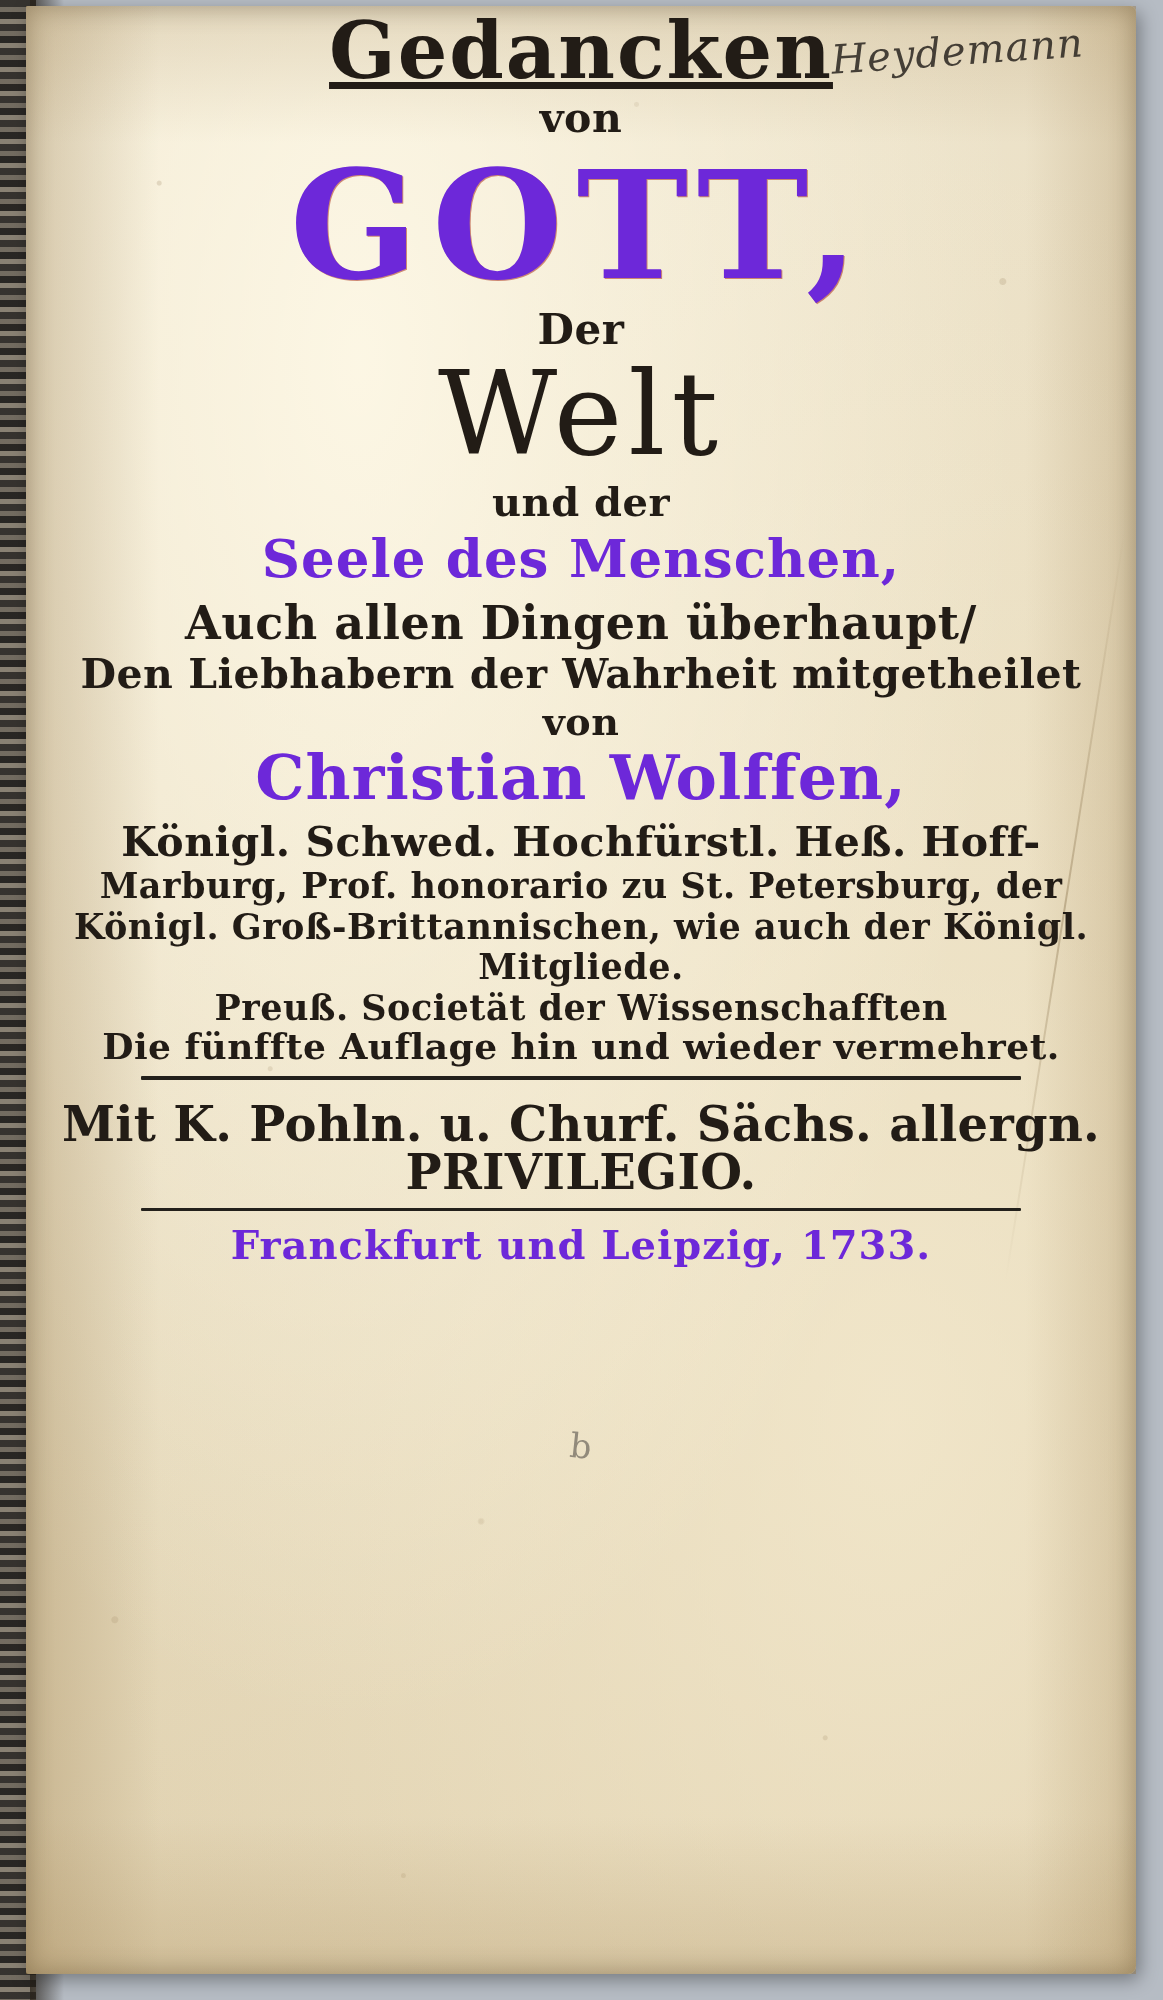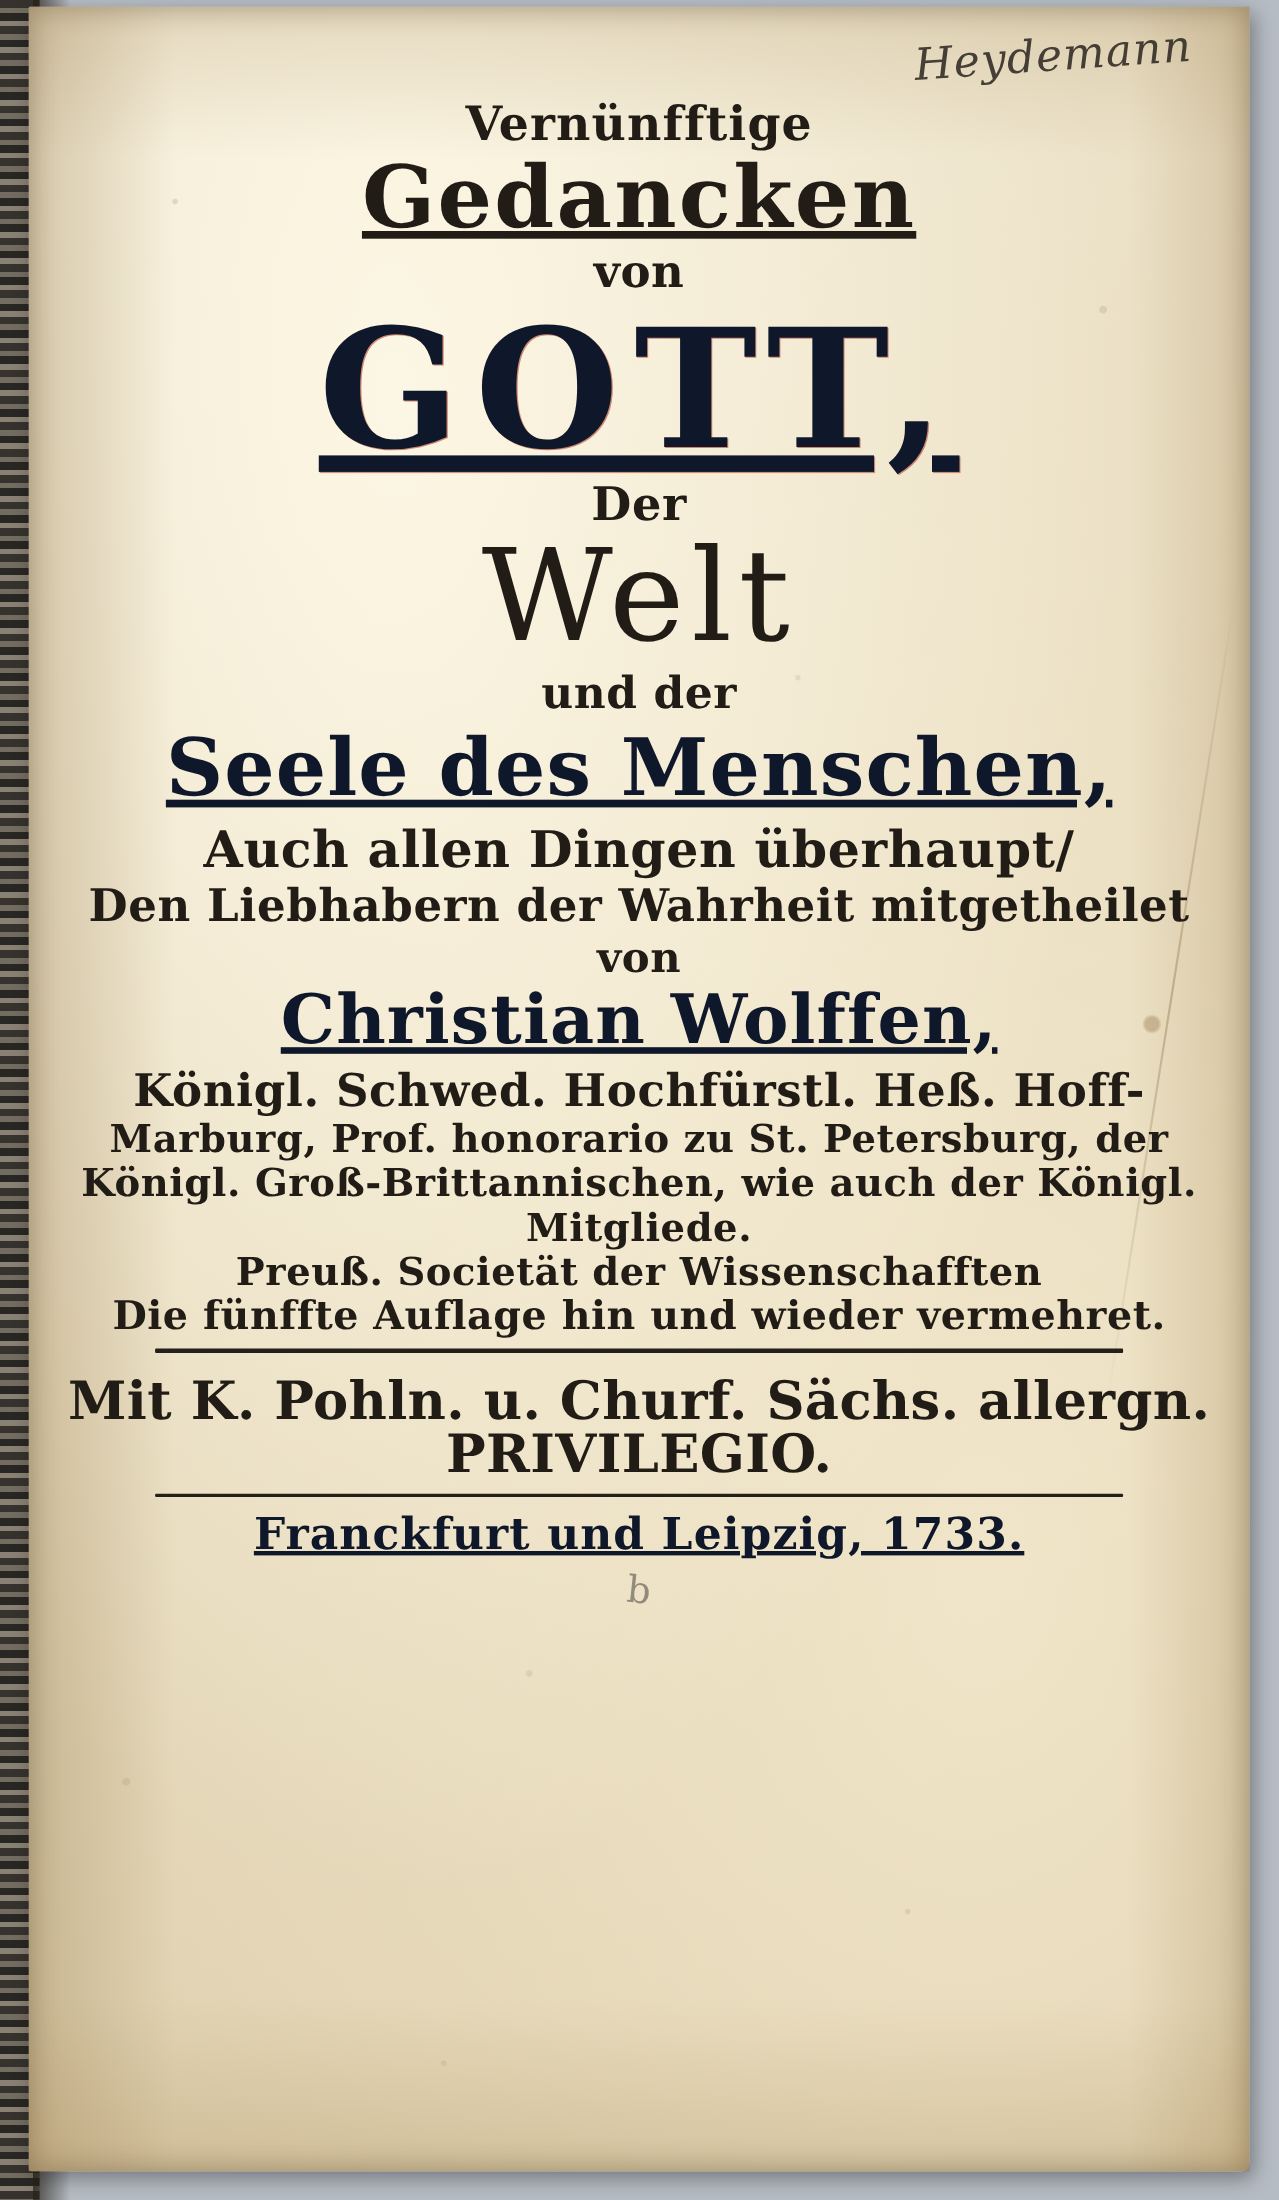--- a/index.html
+++ b/index.html
@@ -104,21 +104,21 @@
     left: 26px;
     top: 6px;
     width: 1110px;
     height: 1968px;
     text-align: center;
     color: #231d17;
   }
 
   
   .blk { color: #221c16; }
-  .red { color: #0f172a; text-decoration: underline; }
+  .red { color: #6d28d9; }
 
   .frak {
     font-family: "DejaVu Serif", serif;
     font-weight: 700;
     letter-spacing: 0.5px;
   }
 
   
   .owner {
     position: absolute;
@@ -173,21 +173,21 @@
     letter-spacing: 6px;
     line-height: 1.05;
   }
   .l-undder {
     margin-top: 8px;
     font-size: 40px;
     font-weight: 700;
   }
   .l-seele {
     margin-top: 8px;
-    font-size: 72px;
+    font-size: 53px;
     font-weight: 700;
     letter-spacing: 1px;
     line-height: 1.08;
   }
   .l-auch {
     margin-top: 12px;
     font-size: 46px;
     font-weight: 700;
   }
   .l-liebhabern {
@@ -274,21 +274,20 @@
   <div class="leaf">
     <div class="speckle"></div>
     <div class="edge-stain"></div>
     <div class="crease"></div>
   </div>
 
   <div class="content">
 
     <span class="owner">Heydemann</span>
 
-    <span class="line frak blk l-vernuenfftige">Vernünfftige</span>
 
     <span class="line frak blk l-gedancken">Gedancken</span>
 
     <span class="line frak blk l-von1">von</span>
 
     <span class="line frak red l-gott">GOTT,</span>
 
     <span class="line frak blk l-der">Der</span>
 
     <span class="line frak blk l-welt">Welt</span>

